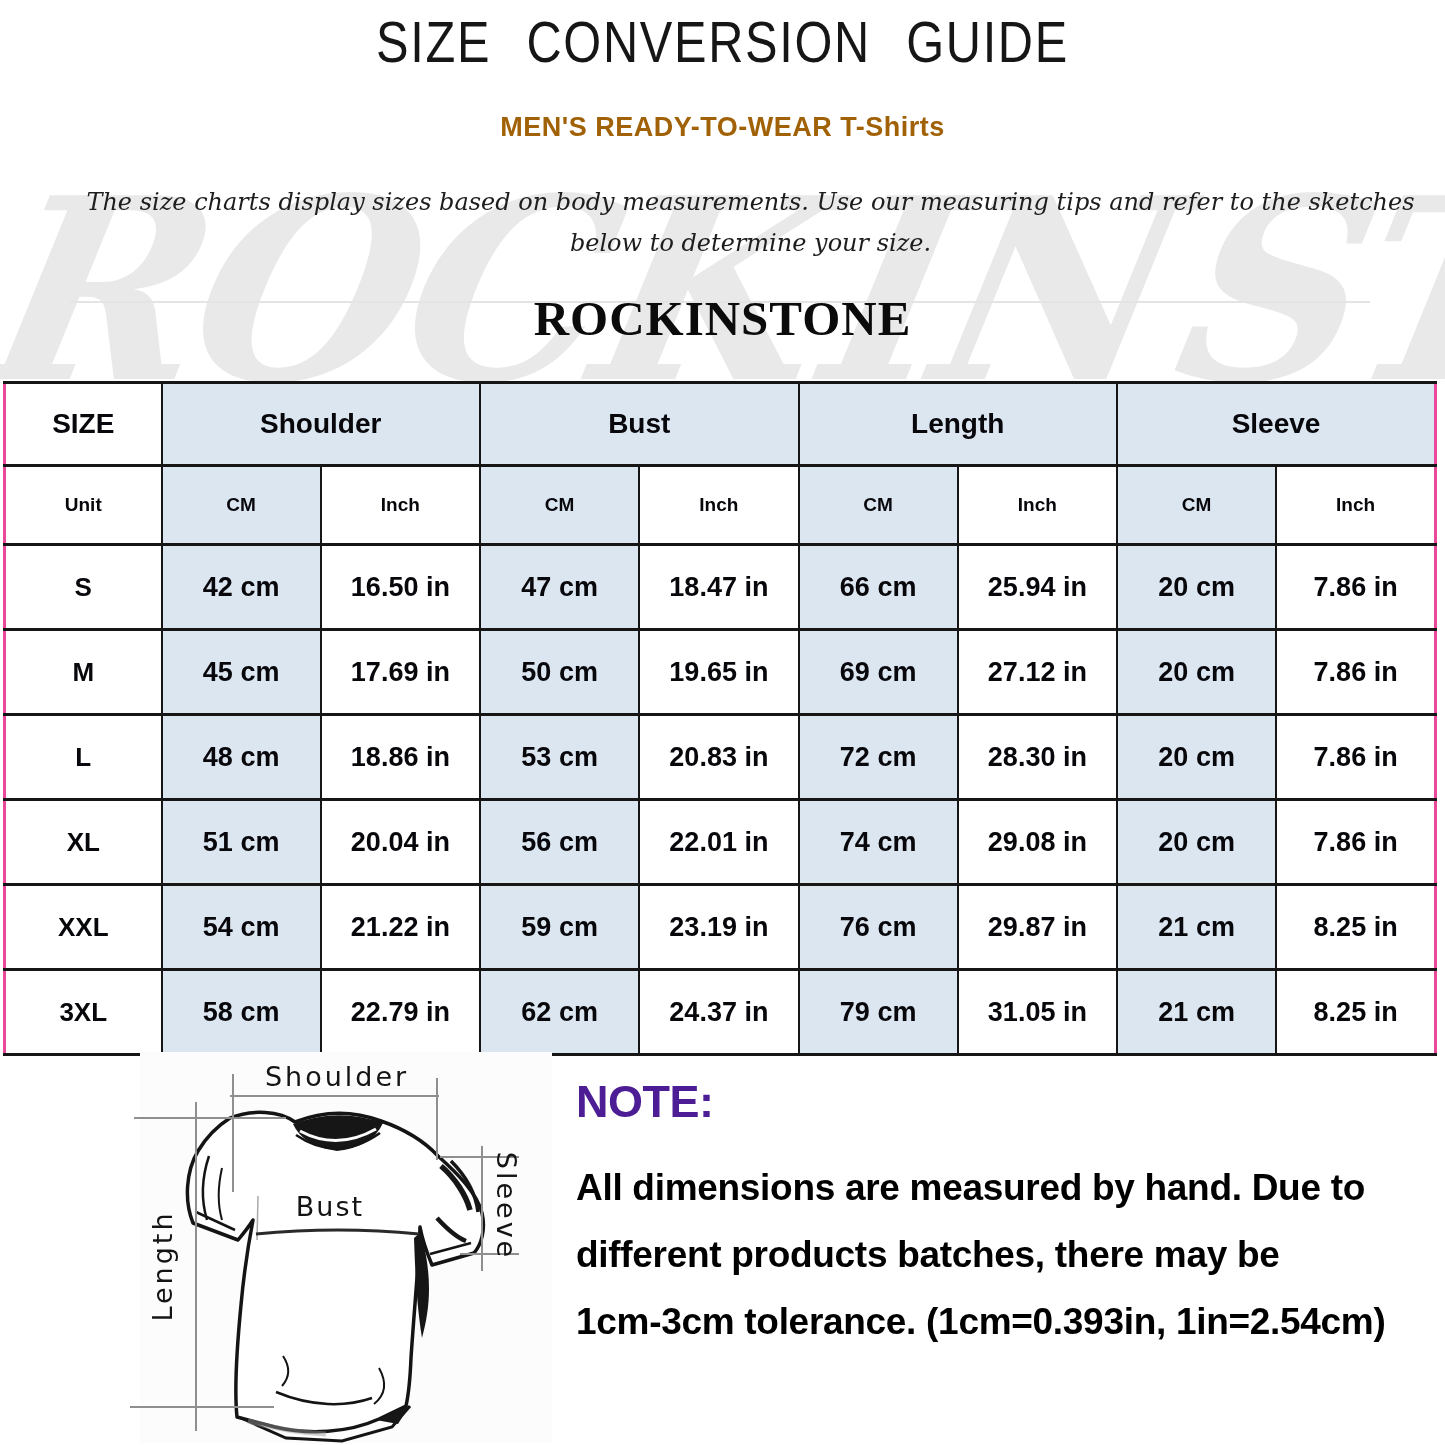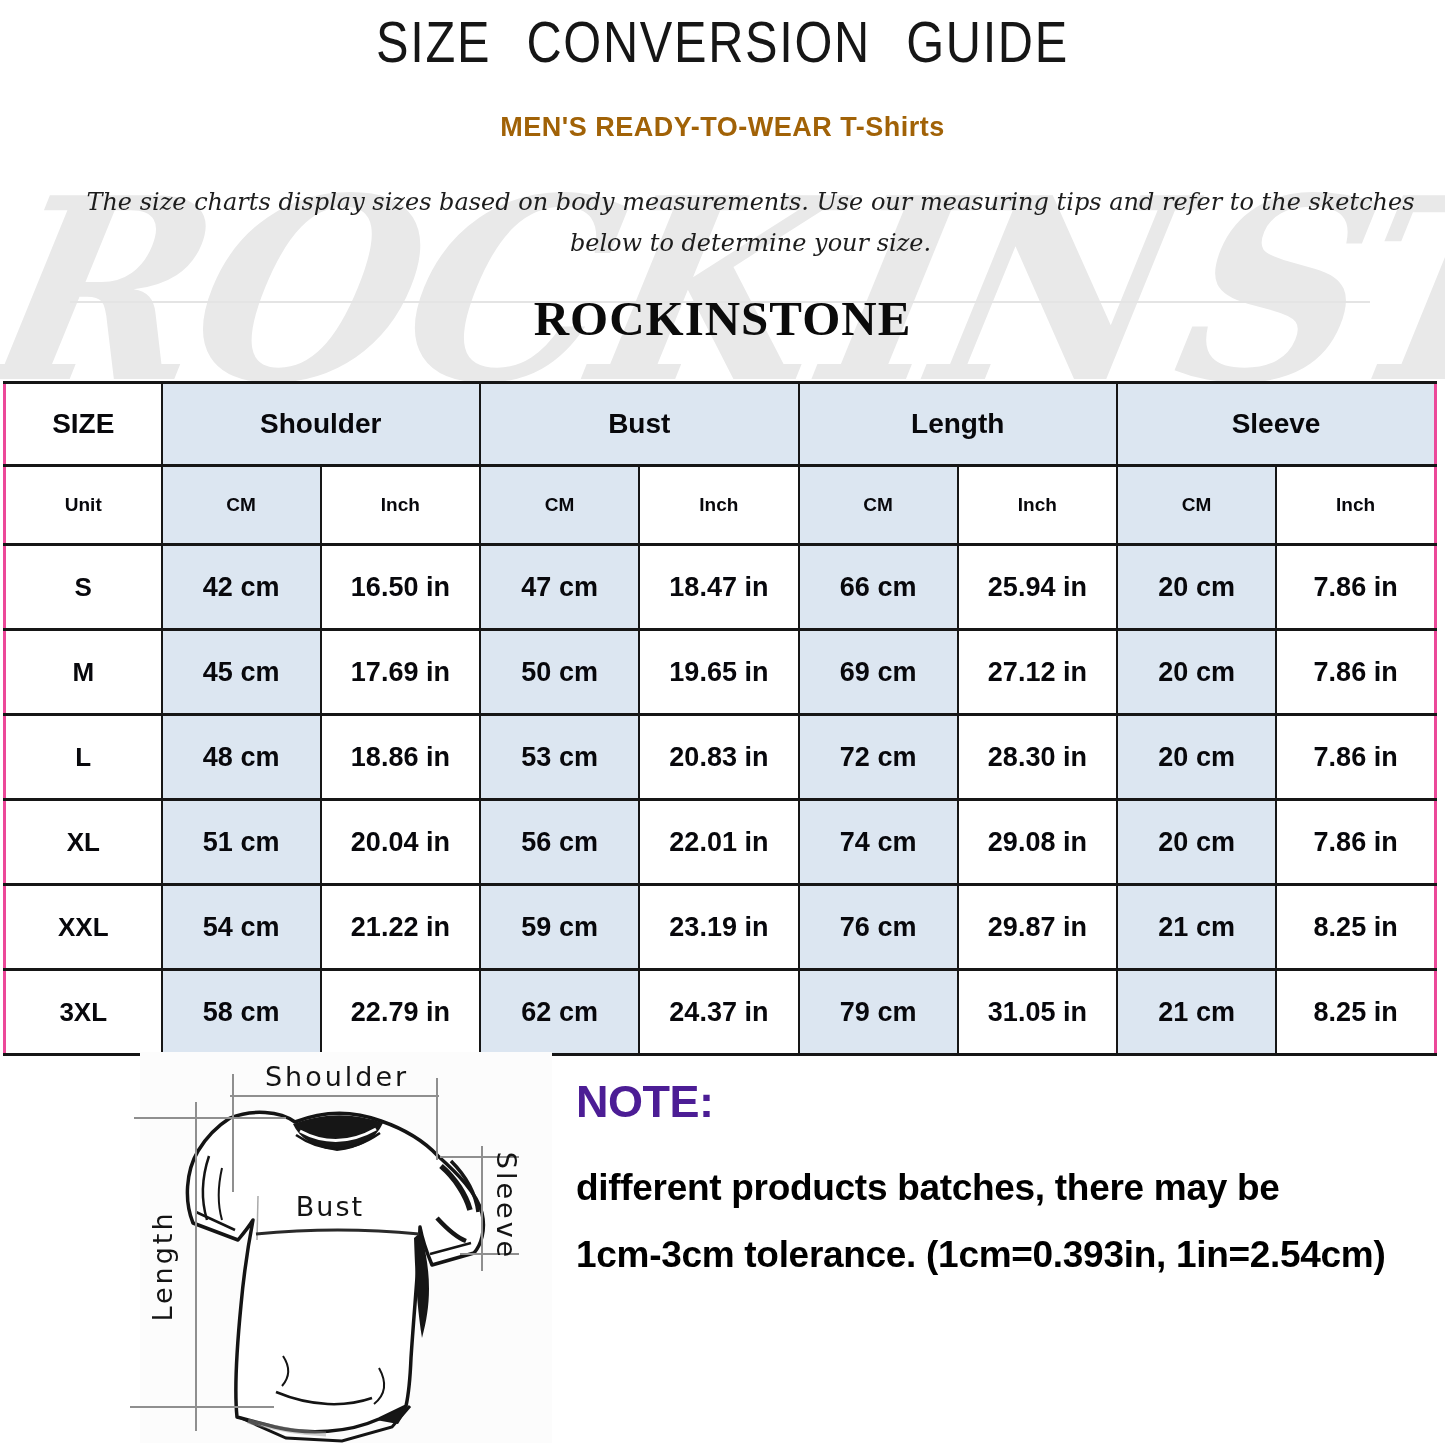--- a/index.html
+++ b/index.html
@@ -212,17 +212,18 @@
     <path d="M176,184 Q258,176 339,184" stroke="#2a2a2a" stroke-width="3" fill="none"></path>
 
     <text class="sketch-label" x="257" y="36" text-anchor="middle" letter-spacing="3">Shoulder</text>
     <text class="sketch-label" x="250" y="166" text-anchor="middle" letter-spacing="2">Bust</text>
     <text class="sketch-label" x="92" y="216" text-anchor="middle" letter-spacing="3" transform="rotate(-90 92 216)">Length</text>
     <text class="sketch-label" x="417" y="156" text-anchor="middle" letter-spacing="3" transform="rotate(90 417 156)">Sleeve</text>
   </svg>
 
   <div class="note">
     <p class="note-heading">NOTE:</p>
+    <p class="note-line">All dimensions are measured by hand. Due to</p>
     <p class="note-line">different products batches, there may be</p>
     <p class="note-line">1cm-3cm tolerance. (1cm=0.393in, 1in=2.54cm)</p>
   </div>
 
 </div>
 
 </body></html>

